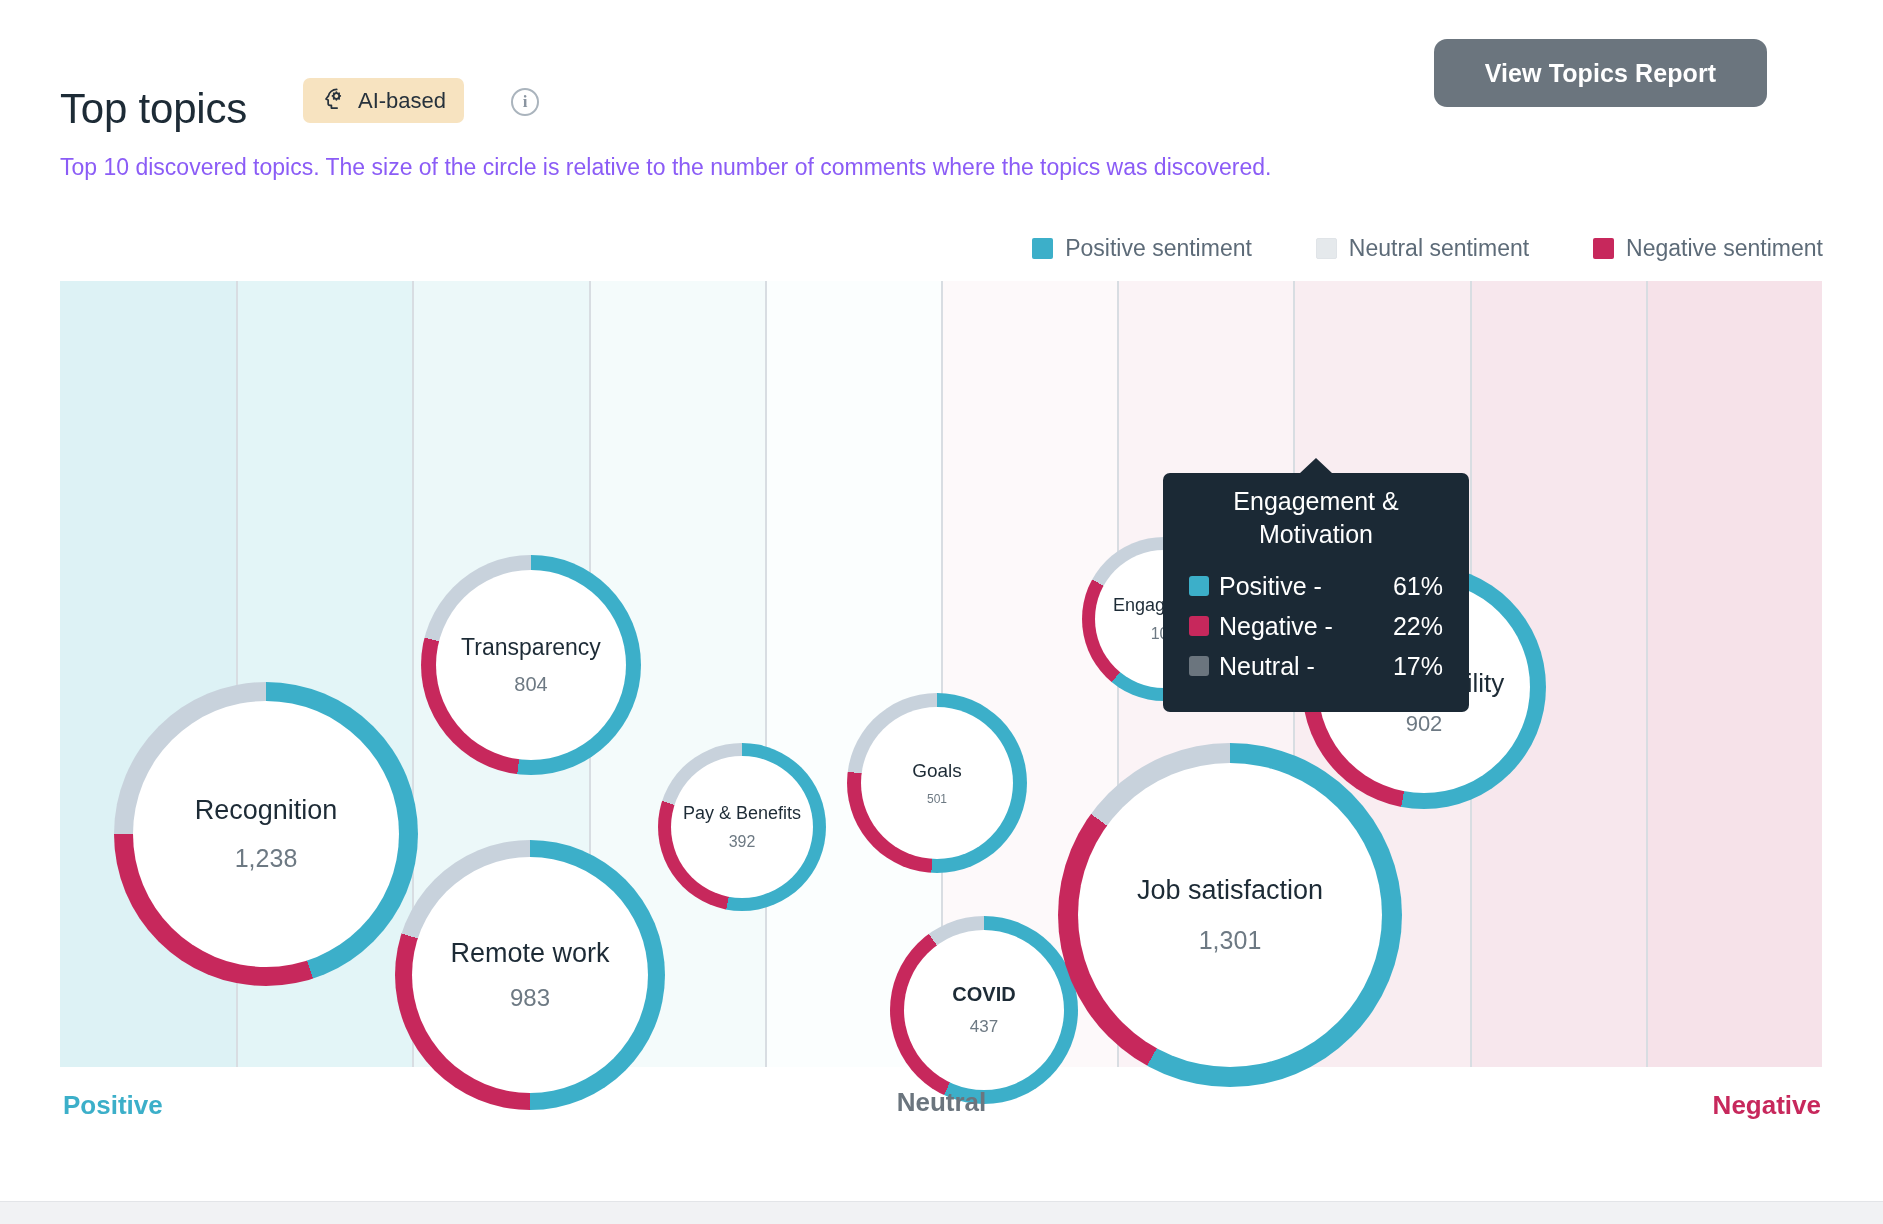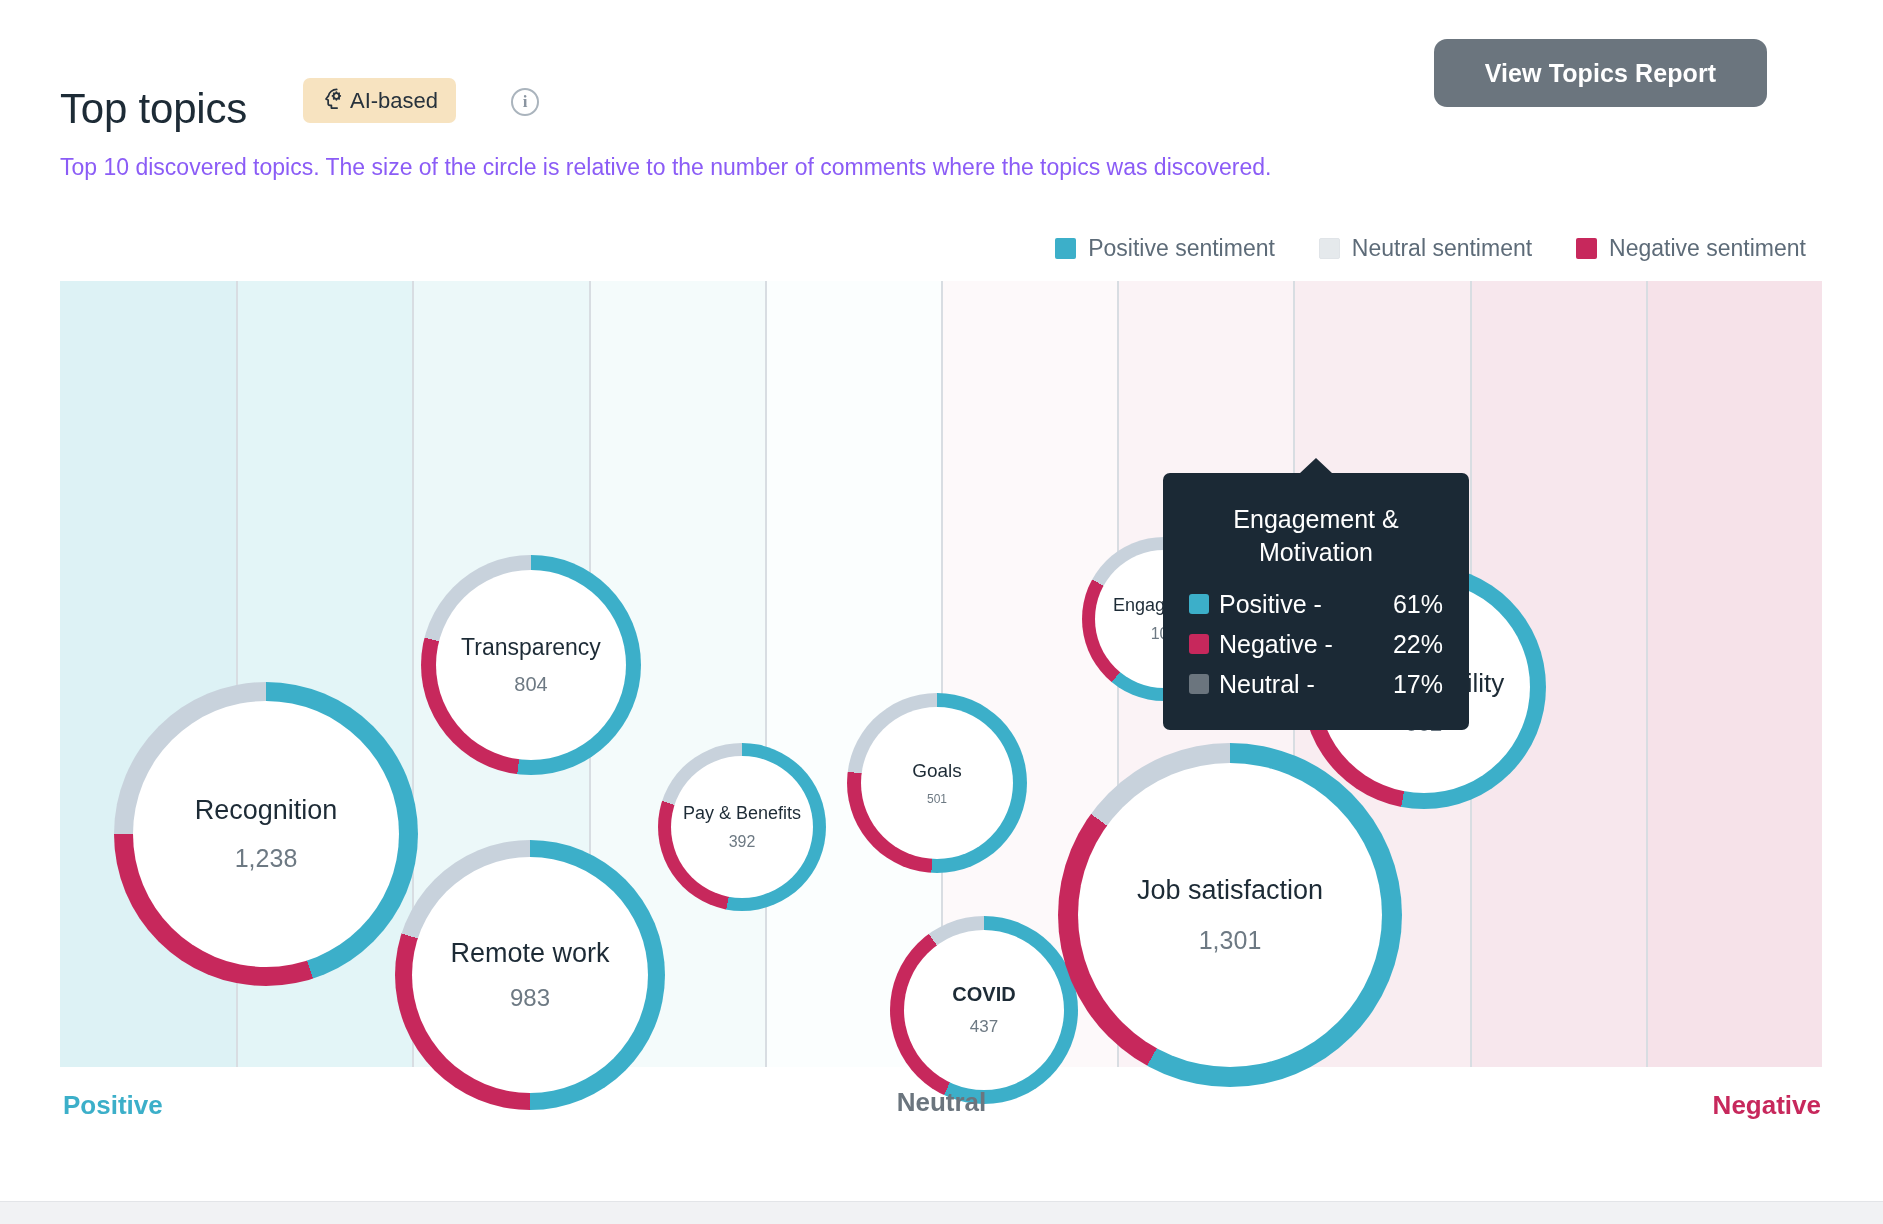--- a/index.html
+++ b/index.html
@@ -20,21 +20,21 @@
   
   #page-title {
     position: absolute; left: 60px; top: 88px;
     font-size: 42px; font-weight: 400; color: #1d2b36;
     letter-spacing: -0.2px; line-height: 42px;
   }
   #ai-badge {
     position: absolute; left: 303px; top: 78px;
     height: 45px; padding: 0 18px;
     background: #f7e3c0; border-radius: 7px;
-    display: flex; align-items: center; gap: 3px;
+    display: flex; align-items: center; gap: 11px;
   }
   #ai-badge .lbl { font-size: 22px; color: #27323c; }
   #info-icon {
     position: absolute; left: 511px; top: 88px;
     width: 28px; height: 28px; border-radius: 50%;
     border: 2px solid #aab4bd;
     color: #8a95a1; font-size: 17px; font-weight: 600;
     display: flex; align-items: center; justify-content: center;
     font-family: "Liberation Serif", serif;
   }
@@ -46,22 +46,22 @@
     position: absolute; left: 1434px; top: 39px;
     width: 333px; height: 68px;
     background: #6b757e; border: none; border-radius: 13px;
     color: #ffffff; font-size: 25px; font-weight: 700;
     font-family: "Liberation Sans", sans-serif;
     cursor: pointer; letter-spacing: 0.1px;
   }
 
   
   #legend {
-    position: absolute; right: 77px; top: 235px;
-    display: flex; align-items: center; gap: 44px;
+    position: absolute; right: 60px; top: 235px;
+    display: flex; align-items: center; gap: 64px;
   }
   .legend-item { display: flex; align-items: center; gap: 12px; }
   .legend-swatch { width: 21px; height: 21px; border-radius: 2px; }
   .legend-label { font-size: 23px; color: #5d6b78; }
 
   
   #plot {
     position: absolute; left: 60px; top: 281px;
     width: 1762px; height: 786px;
   }
@@ -102,21 +102,21 @@
     font-size: 26px; font-weight: 700; color: #6b757e;
   }
   #axis-negative {
     position: absolute; right: 62px; top: 1090px;
     font-size: 26px; font-weight: 700; color: #c7285c;
   }
 
   
   #tooltip {
     position: absolute; left: 1163px; top: 473px;
-    width: 306px; padding: 30px 26px 26px;
+    width: 306px; padding: 12px 26px 26px;
     background: #1b2935; border-radius: 7px;
     color: #ffffff;
   }
   #tooltip .tip-title {
     font-size: 25px; text-align: center; line-height: 1.3;
     margin-bottom: 16px;
   }
   .tip-row {
     display: flex; align-items: center;
     font-size: 25px; line-height: 40px;

